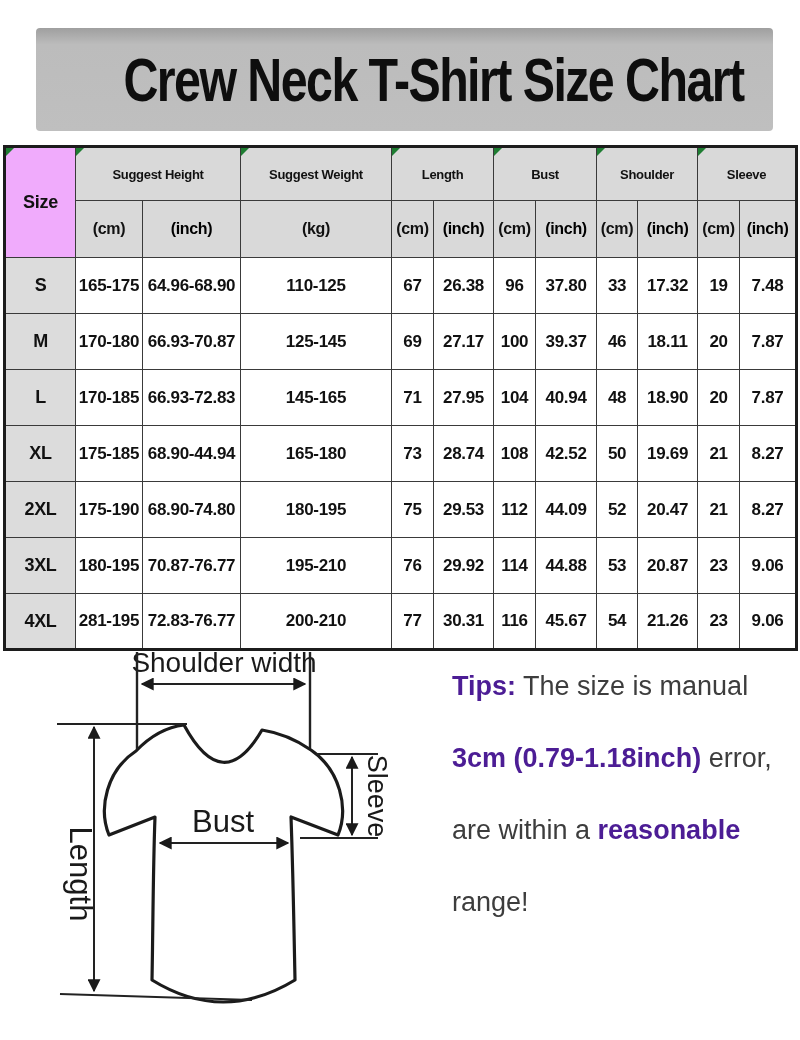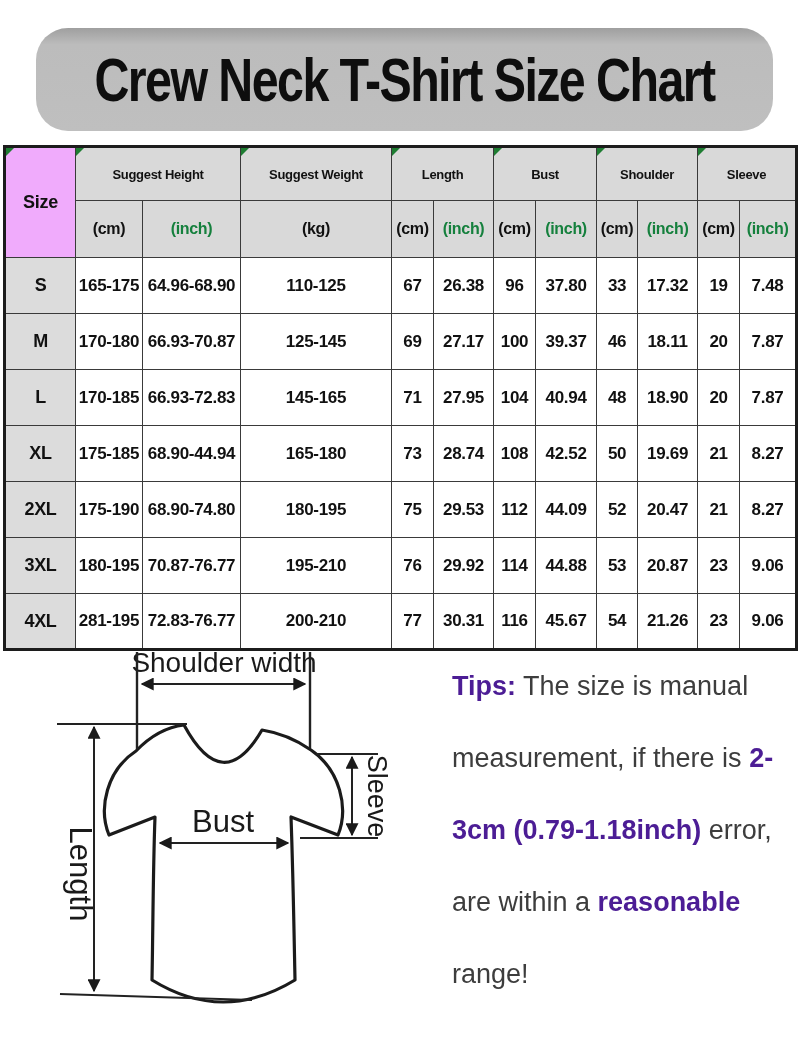--- a/index.html
+++ b/index.html
@@ -1,37 +1,37 @@
 <!DOCTYPE html>
 <html><head>
 <meta charset="utf-8">
 <style>
   html,body{margin:0;padding:0;}
   .page{position:relative;width:800px;height:1040px;background:#ffffff;
         font-family:"Liberation Sans",sans-serif;overflow:hidden;}
 
   
   .banner{position:absolute;left:36px;top:28px;width:737px;height:103px;
-          border-radius:32px;
+          border-radius:4px;
           background:linear-gradient(180deg,#9f9f9f 0%,#bcbcbc 16%,#bfbfbf 100%);
-          display:flex;align-items:center;justify-content:center;}
+          display:flex;align-items:center;}
   .banner-text{font-size:62px;font-weight:700;color:#0e0e0e;letter-spacing:-2px;
                white-space:nowrap;transform:scaleX(0.78);transform-origin:center;}
 
   
   table.size-chart{position:absolute;left:3px;top:145px;width:793px;
                    border-collapse:collapse;table-layout:fixed;
                    border:3px solid #1c1c1c;}
   table.size-chart th,table.size-chart td{
       border:1.4px solid #3a3a3a;text-align:center;vertical-align:middle;
       padding:0;font-weight:700;color:#111;letter-spacing:-0.3px;overflow:hidden;}
   tr.hdr1{height:54px;} tr.hdr2{height:57px;} tbody tr{height:56px;}
   th.grp{background:#d9d9d9;font-size:13px;position:relative;}
   th.sub{background:#d9d9d9;font-size:16px;}
-  th.sub.red{color:#15803d;}
+  th.sub.red{color:#000000;}
   th.szhead{background:#f0abfc;font-size:18px;position:relative;}
   tbody th.sz{background:#dcdcdc;font-size:18px;}
   tbody td{background:#ffffff;font-size:17px;}
   .corner{position:absolute;left:0;top:0;width:0;height:0;
           border-top:8px solid #1e7d32;border-right:8px solid transparent;}
 
   
   .diagram{position:absolute;left:0px;top:640px;width:440px;height:400px;}
   .diagram text{font-family:"Liberation Sans",sans-serif;fill:#1a1a1a;}
 
@@ -218,19 +218,18 @@
     <line x1="316" y1="114" x2="378" y2="114" stroke="#222" stroke-width="1.8"></line>
     <line x1="300" y1="198" x2="378" y2="198" stroke="#222" stroke-width="1.8"></line>
     <line x1="352" y1="117" x2="352" y2="195" stroke="#222" stroke-width="2" marker-start="url(#arr)" marker-end="url(#arr)"></line>
 
     <text x="223" y="192" font-size="31" text-anchor="middle">Bust</text>
     <line x1="160" y1="203" x2="288" y2="203" stroke="#222" stroke-width="2" marker-start="url(#arr)" marker-end="url(#arr)"></line>
   </svg>
 
   <div class="tips">
     <div class="tip-line"><span class="em">Tips:</span><span> The size is manual</span></div>
-    <div class="tip-line"><span>measurement, if there is </span><span class="em">2-</span></div>
     <div class="tip-line"><span class="em">3cm (0.79-1.18inch)</span><span> error,</span></div>
     <div class="tip-line"><span>are within a </span><span class="em">reasonable</span></div>
     <div class="tip-line"><span>range!</span></div>
   </div>
 
 </div>
 
 </body></html>

